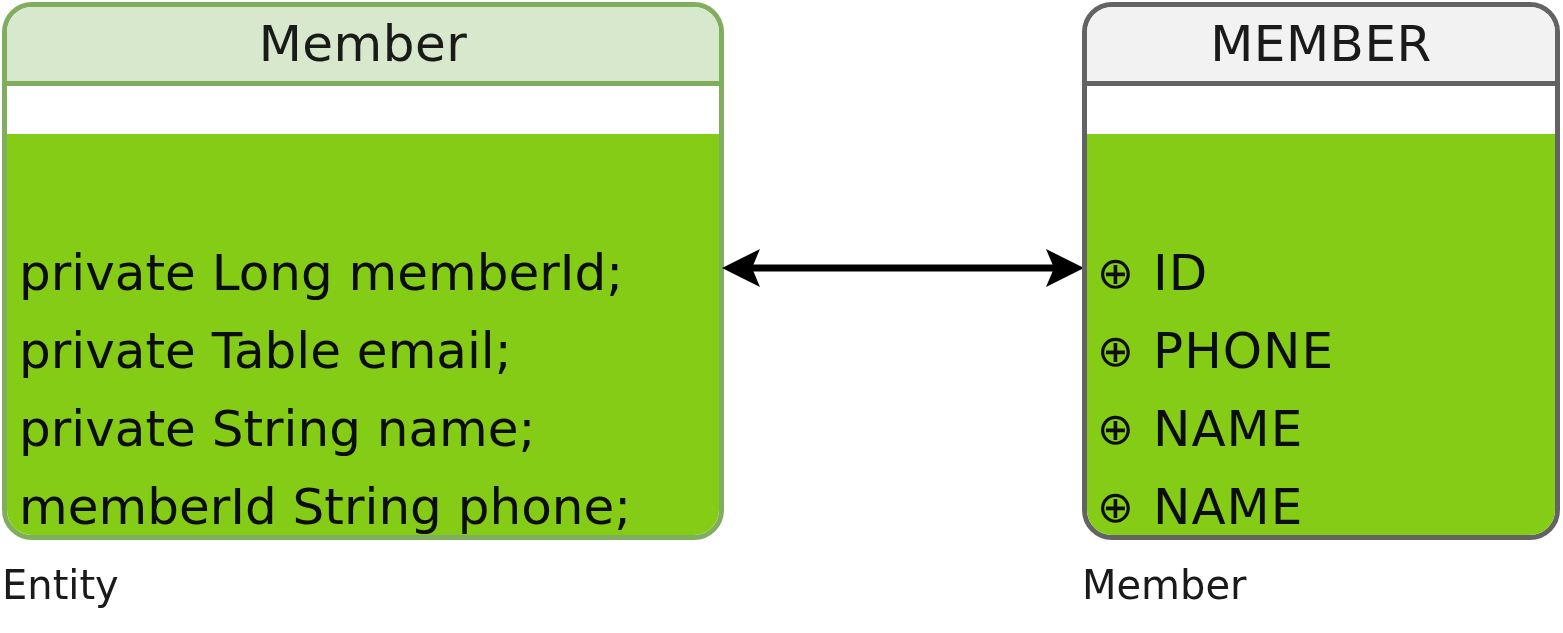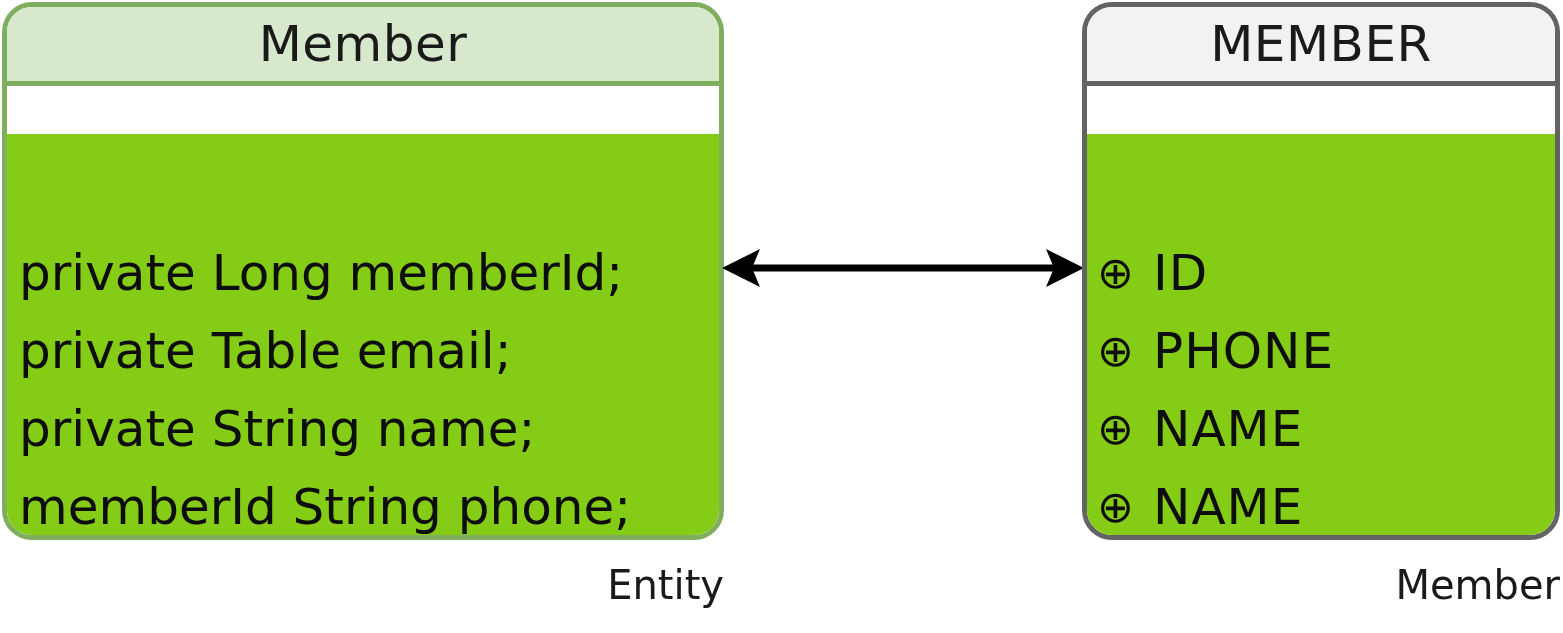--- a/index.html
+++ b/index.html
@@ -142,21 +142,21 @@
     width: 370px;
     height: 60px;
   }
 
   
   .caption {
     position: absolute;
     font-size: 40px;
     line-height: 1;
     color: #1a1a1a;
-    text-align: right;
+    text-align: left;
     white-space: nowrap;
   }
   #entity-caption {
     left: 2px;
     width: 722px;
     top: 565px;
   }
   #table-caption {
     left: 1082px;
     width: 478px;

